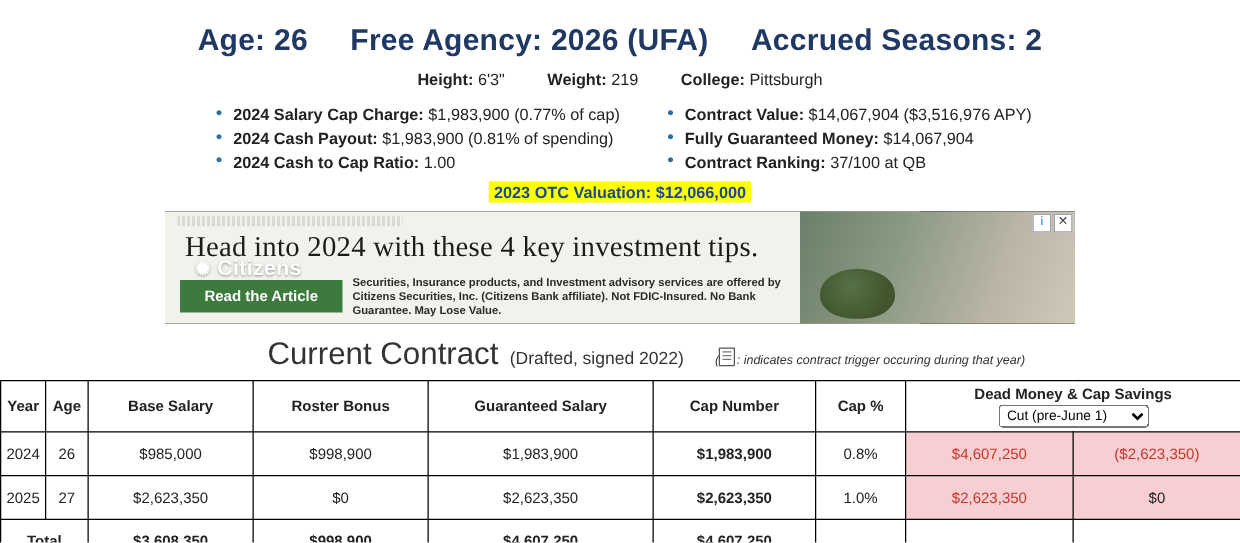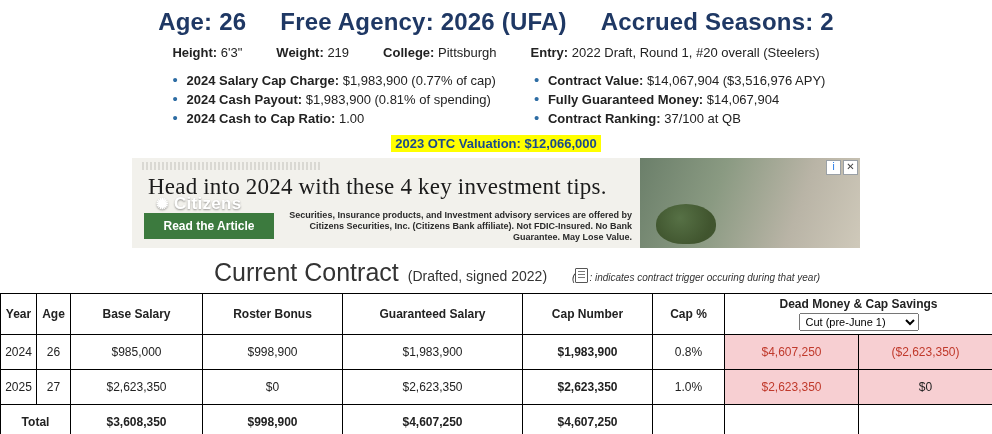--- a/index.html
+++ b/index.html
@@ -16,21 +16,21 @@
   }
   .page {
     position: relative;
     width: 992px;
     height: 434px;
   }
 
   
   .headline {
     text-align: center;
-    padding-top: 8px;
+    padding-top: 19px;
   }
   .headline-row {
     display: flex;
     justify-content: center;
     align-items: baseline;
     gap: 34px;
     color: #1f3864;
     font-size: 24px;
     font-weight: bold;
     letter-spacing: 0.2px;
@@ -132,21 +132,20 @@
     justify-content: center;
   }
   .ad-fine {
     position: absolute;
     left: 150px; top: 52px;
     width: 350px;
     font-size: 9px;
     line-height: 11px;
     color: #2a2a2a;
     font-weight: bold;
-    text-align: right;
   }
   .ad-right {
     position: absolute;
     right: 0; top: 0;
     width: 220px; height: 90px;
     background: linear-gradient(110deg, #6b7f6a 0%, #8a9a82 35%, #b9b4a6 70%, #cfc9ba 100%);
   }
   .ad-right::after {
     content: "";
     position: absolute;
@@ -316,24 +315,20 @@
         <b>Height:</b>
         <span>6'3"</span>
       </div>
       <div>
         <b>Weight:</b>
         <span>219</span>
       </div>
       <div>
         <b>College:</b>
         <span>Pittsburgh</span>
-      </div>
-      <div>
-        <b>Entry:</b>
-        <span>2022 Draft, Round 1, #20 overall (Steelers)</span>
       </div>
     </div>
   </div>
 
   <div class="bullets">
     <ul>
       <li>
         <b>2024 Salary Cap Charge:</b>
         <span>$1,983,900 (0.77% of cap)</span>
       </li>

